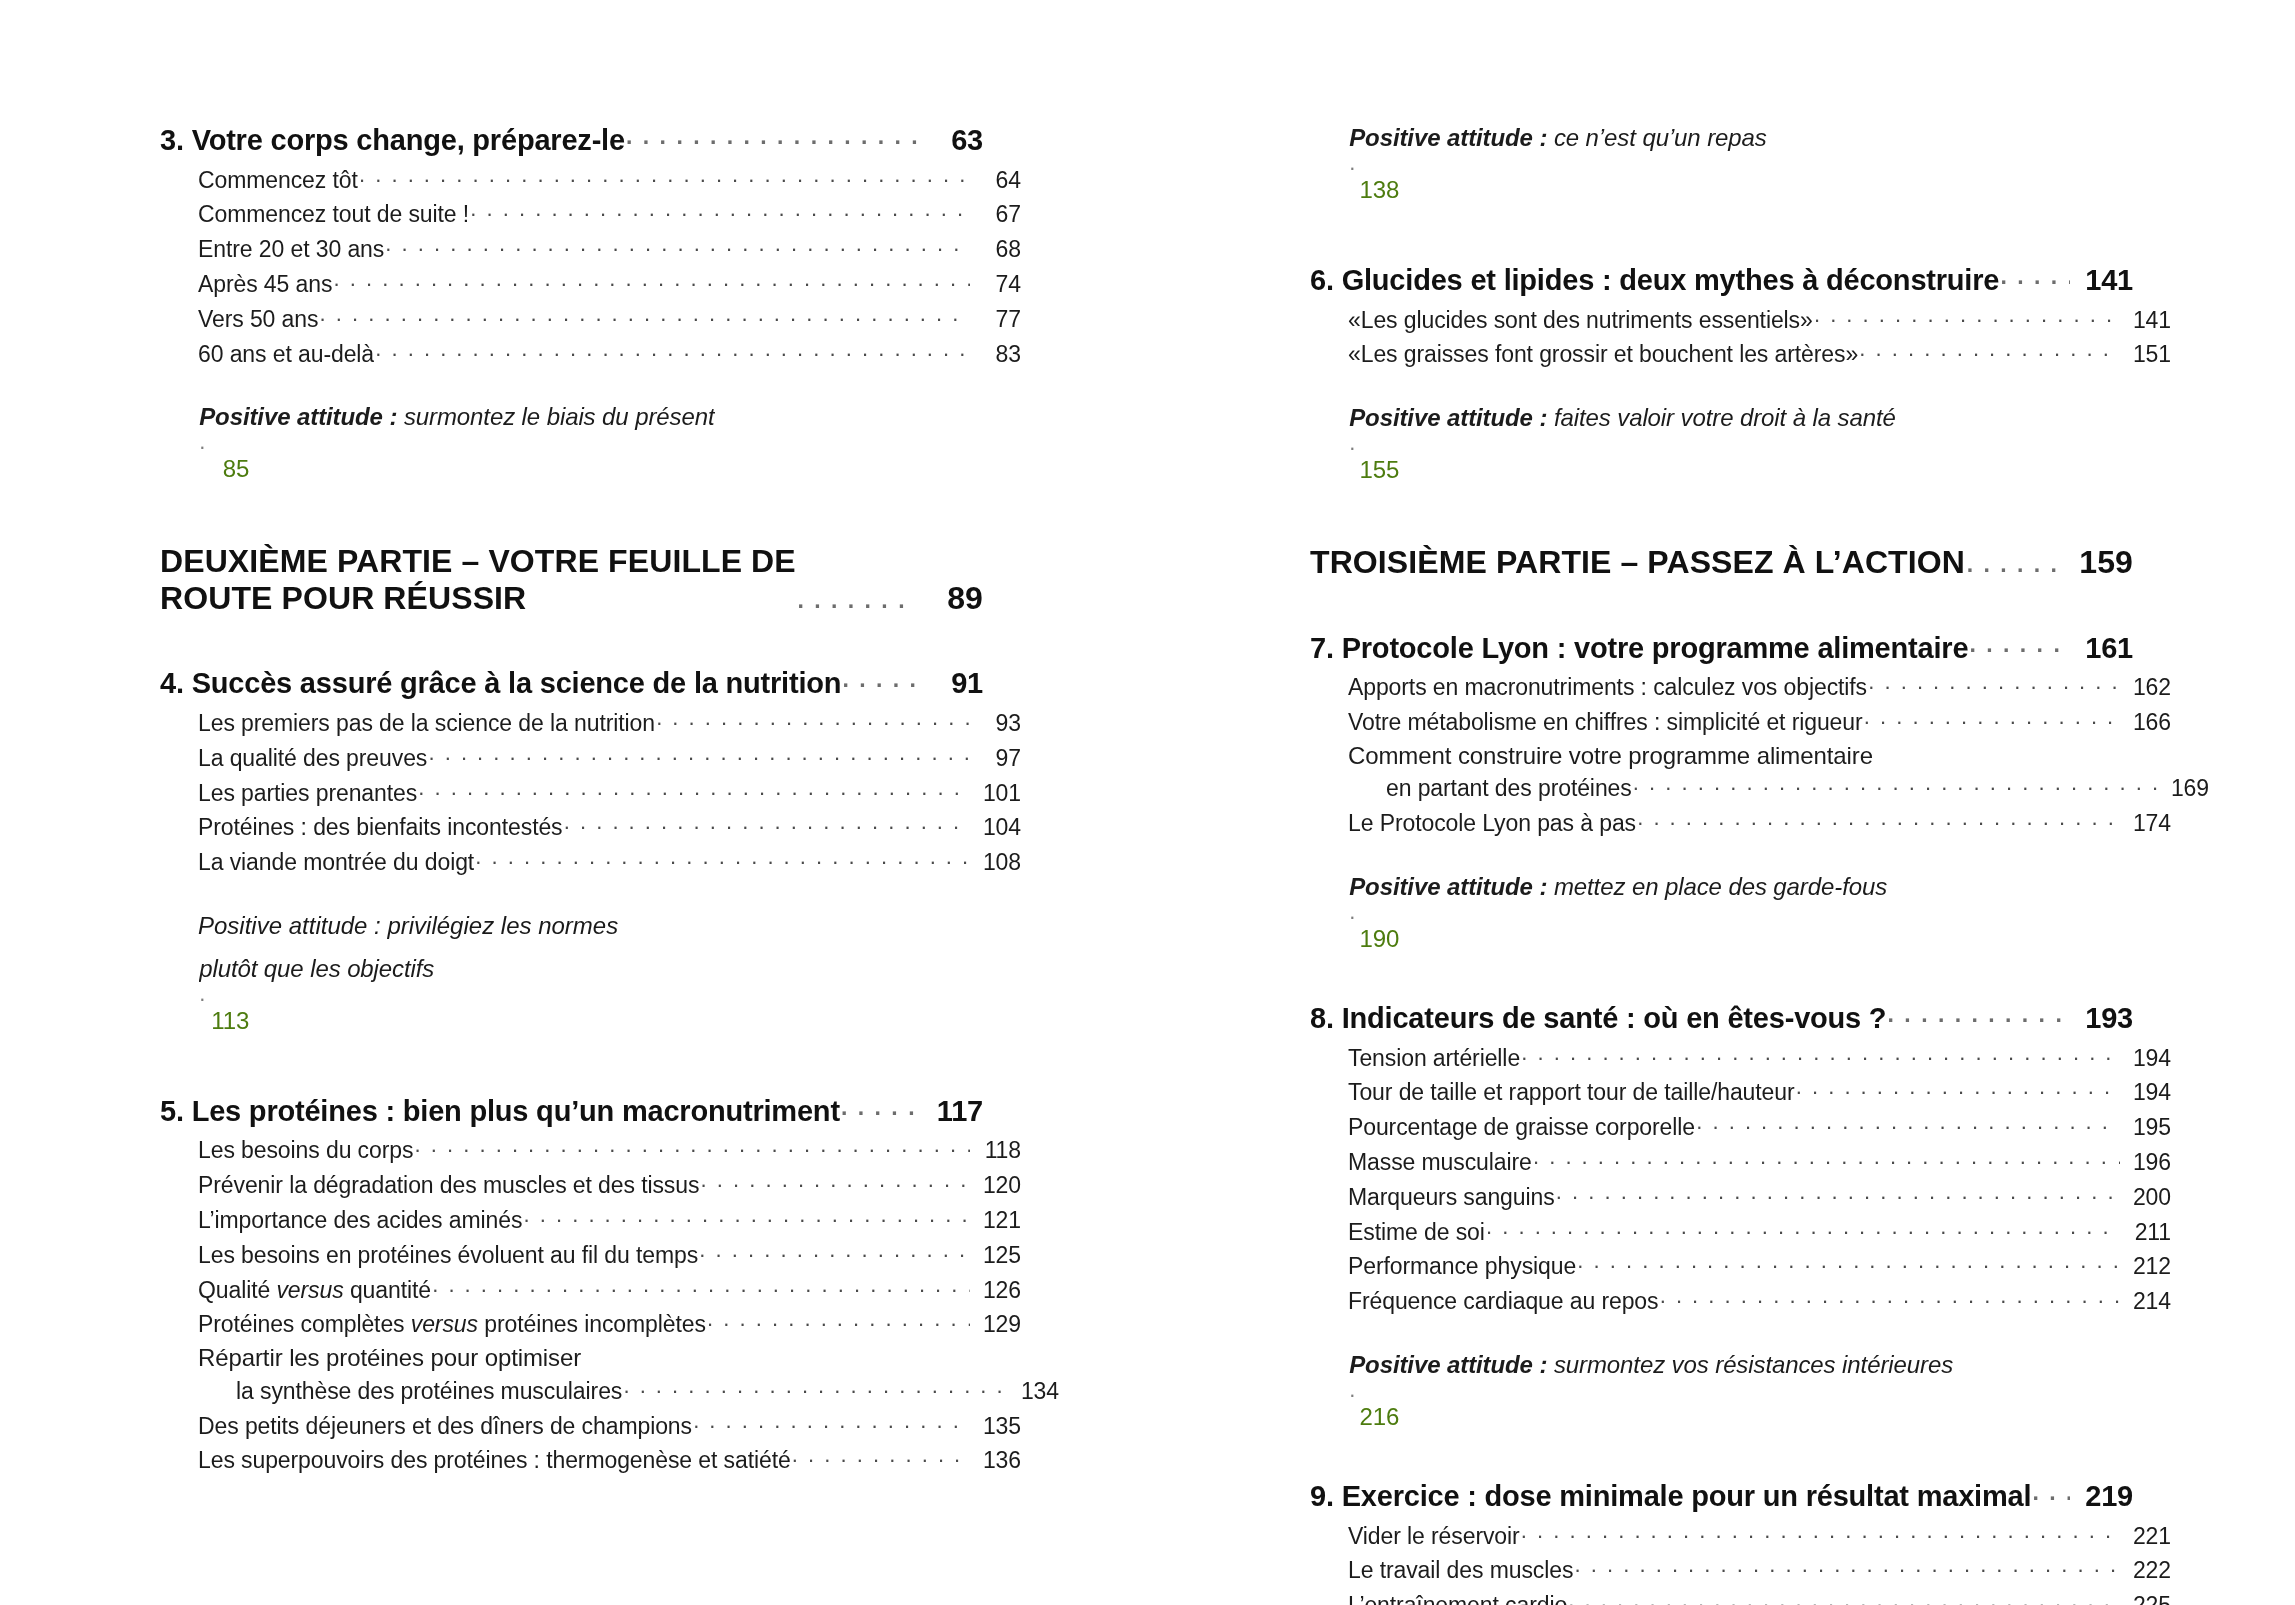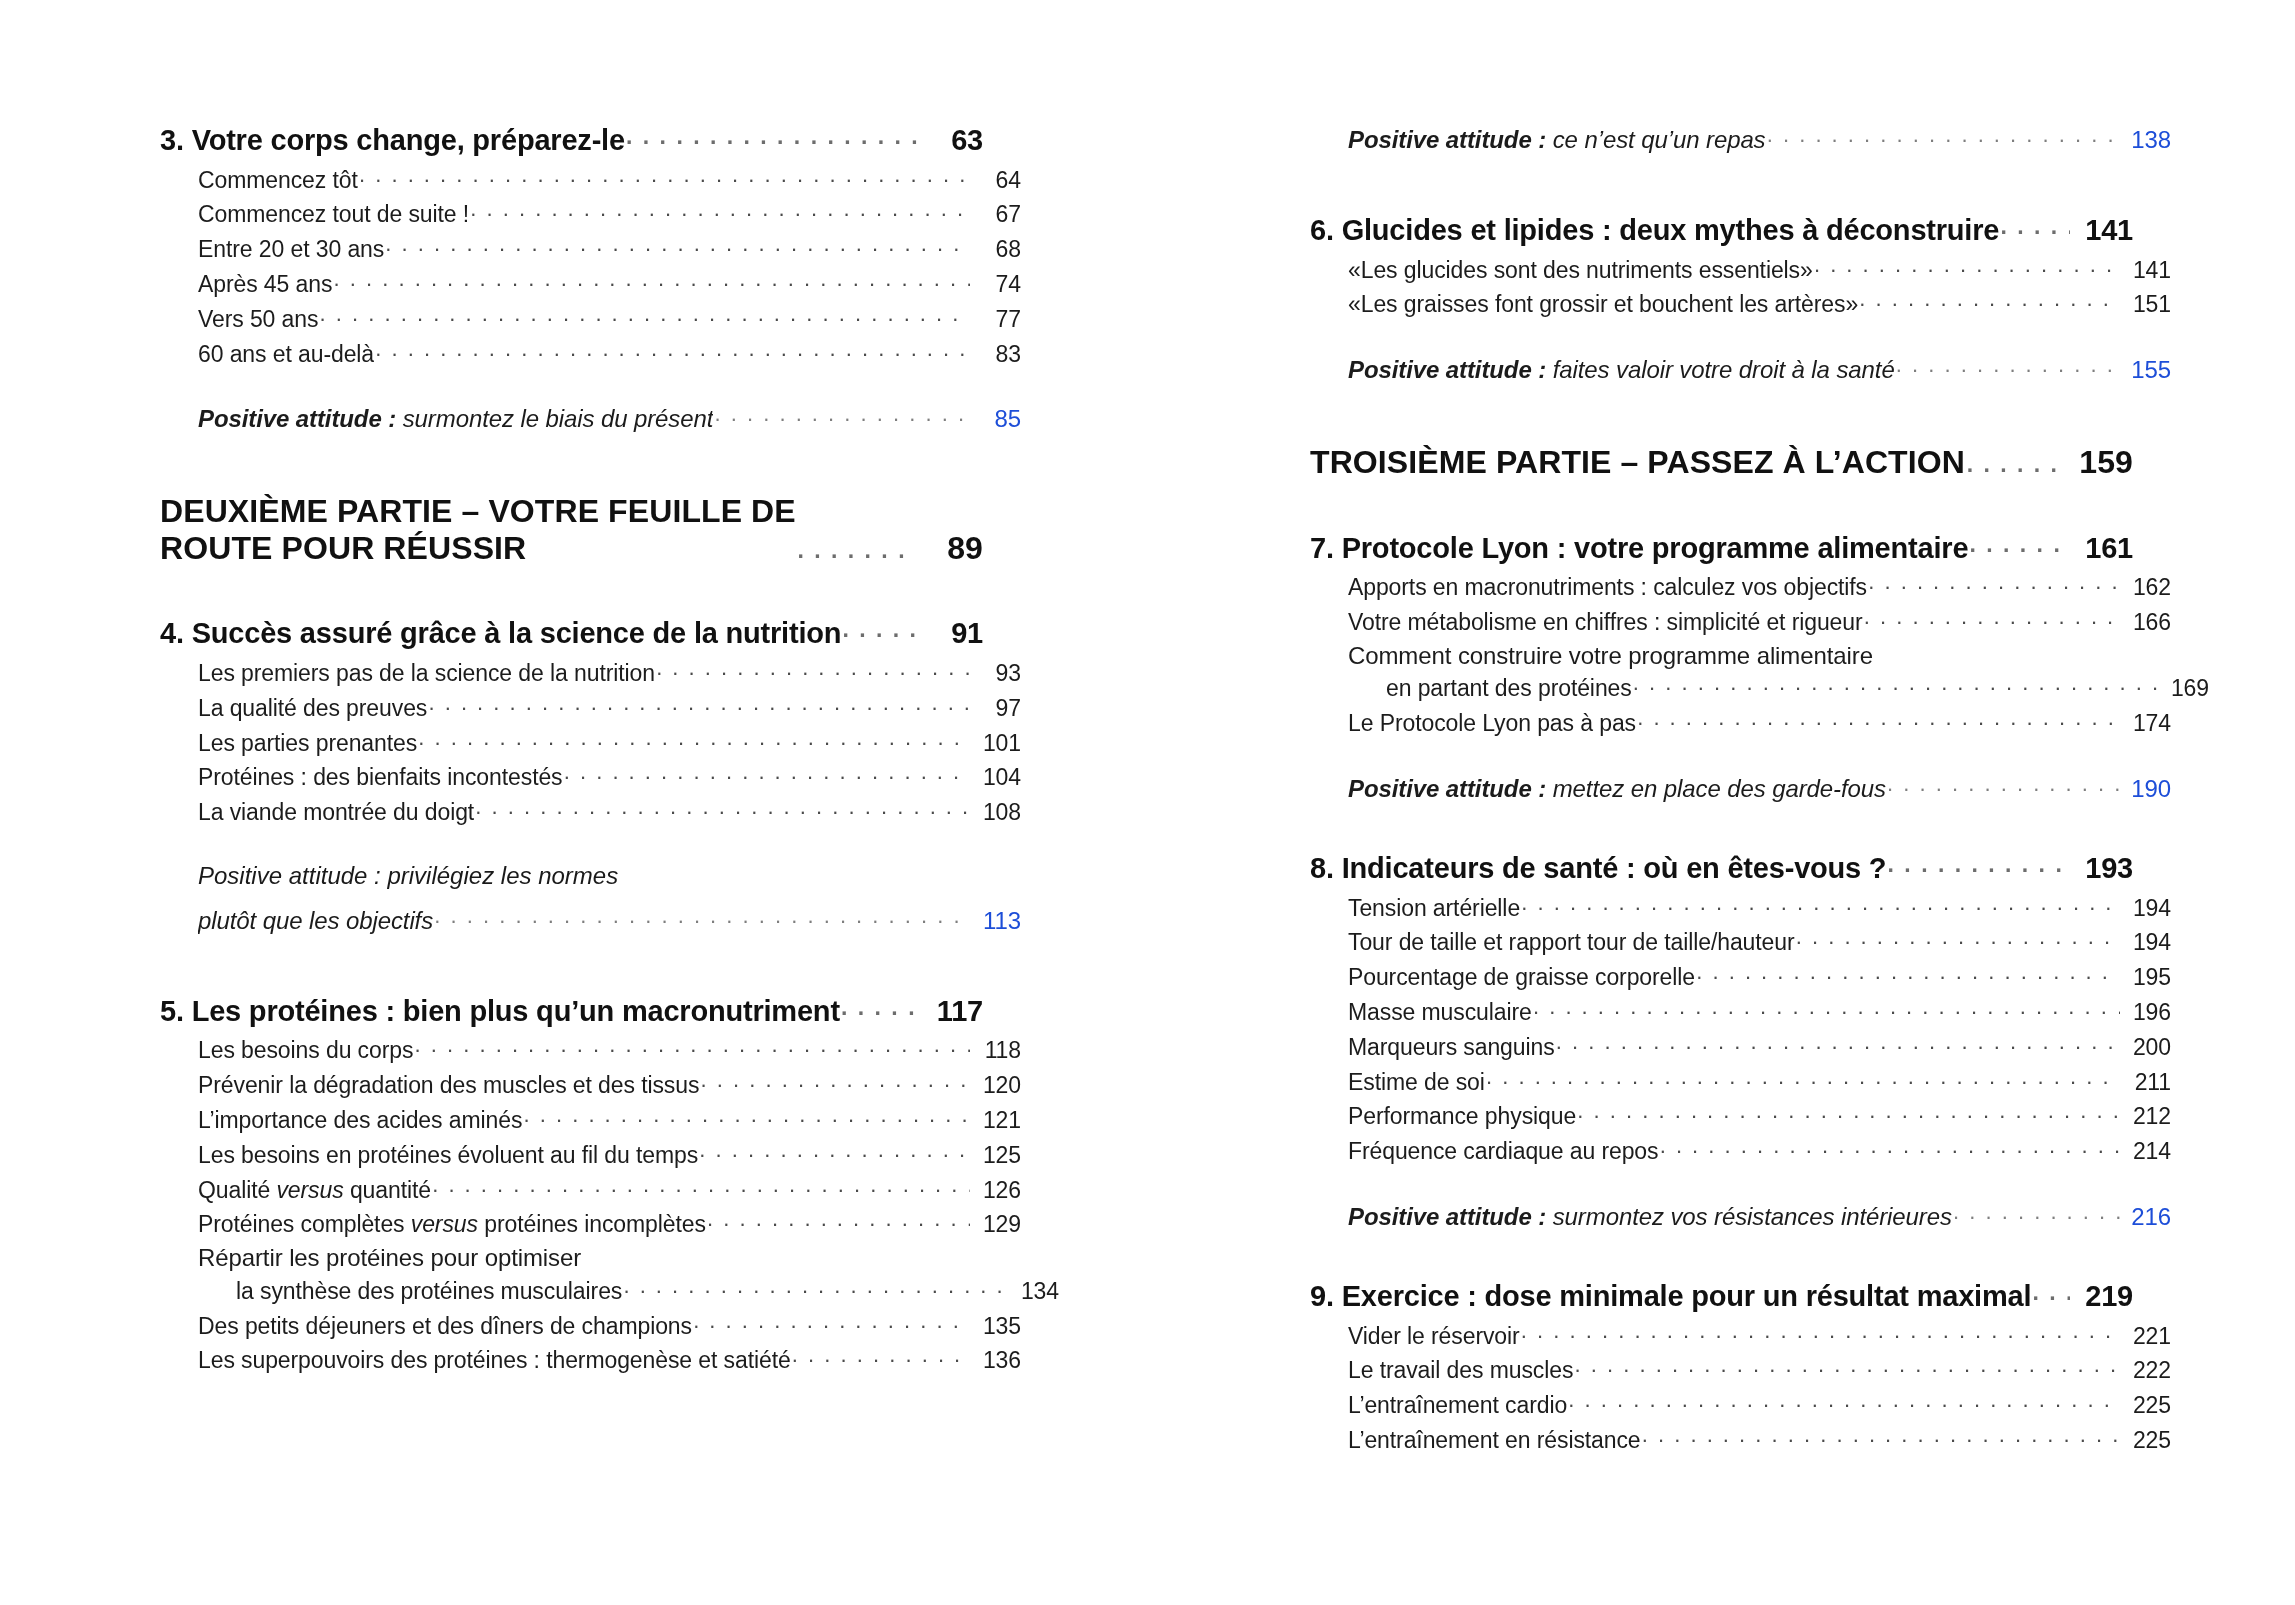--- a/index.html
+++ b/index.html
@@ -169,32 +169,33 @@
     letter-spacing: -0.1px;
     white-space: nowrap;
   }
 
   
   .pa {
     font-size: 24px;
     color: #1c1c1c;
     margin-left: 38px;
     letter-spacing: -0.1px;
+    flex-direction: column;
   }
   .pa .lead-label {
     font-weight: 700;
     font-style: italic;
   }
   .pa .lead-rest {
     font-style: italic;
     font-weight: 400;
   }
   .pa .pg {
     min-width: 50px;
-    color: #1d4ed8;
+    color: #4d7c0f;
   }
   .pa .leader::after {
     color: #7e7e7e;
     font-size: 22px;
     letter-spacing: 2px;
   }
   .pa-cont {
     margin-left: 38px;
     margin-top: 15px;
   }

